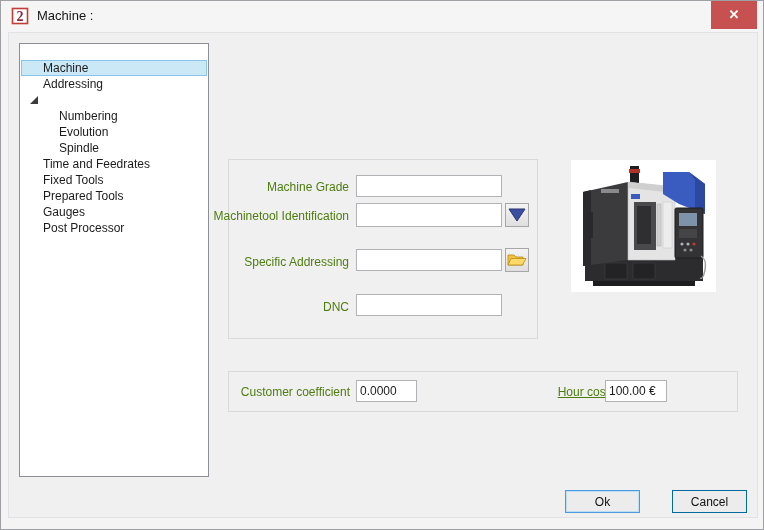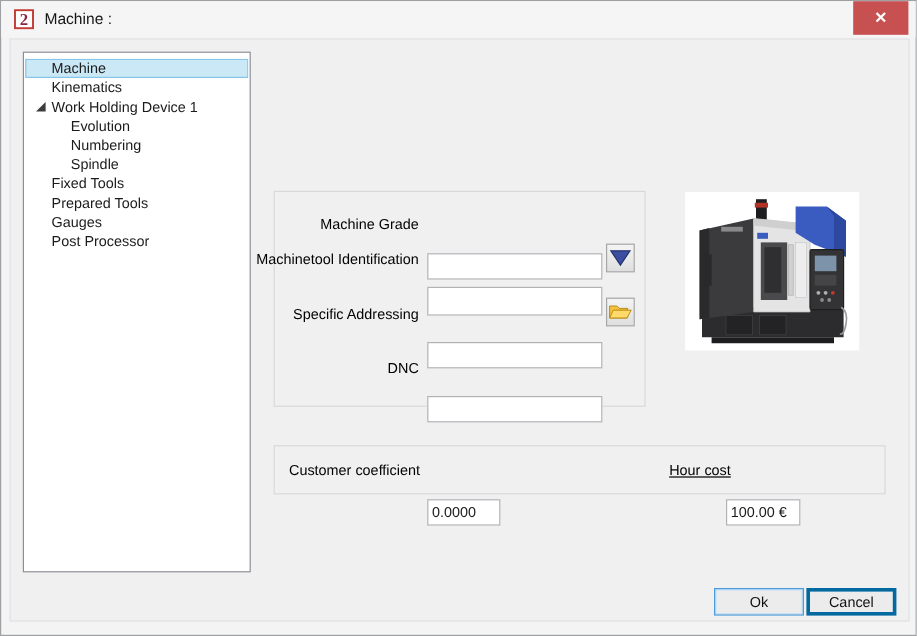--- a/index.html
+++ b/index.html
@@ -16,78 +16,79 @@
   .close-btn { position:absolute; top:0; right:6px; width:46px; height:28px; background:#c75050;
                border:none; color:#ffffff; font-size:13px; font-weight:bold; line-height:28px;
                text-align:center; cursor:pointer; }
 
   
   .panel { position:absolute; left:7px; top:31px; width:750px; height:486px;
            background:#f0f0f0; border:1px solid #e2e2e4; }
 
   
   .tree { position:absolute; left:10px; top:10px; width:190px; height:434px;
-          background:#ffffff; border:1px solid #8b8e95; padding-top:5px; overflow:hidden; }
+          background:#ffffff; border:1px solid #8b8e95; padding-top:16px; overflow:hidden; }
   .tree-row { position:relative; height:16px; line-height:16px; margin:0 1px; padding-left:22px;
               white-space:nowrap; cursor:default; }
   .tree-row.child { padding-left:38px; }
   .tree-row.selected { background:#cbe8f6; box-shadow:inset 0 0 0 1px #89c5e8; }
   .tree-expander { position:absolute; left:9px; top:4px; width:9px; height:9px; }
 
   
   .page-heading { position:absolute; left:223px; top:17px; font-size:13.5px; color:#2b3a9d; }
 
   
   .groupbox { position:absolute; border:1px solid #d9d9dc; }
   .gb-ident { left:219px; top:126px; width:310px; height:180px; }
   .gb-coef  { left:219px; top:338px; width:510px; height:41px; }
 
-  .field-label { position:absolute; white-space:nowrap; color:#000000; }
+  .field-label { position:absolute; white-space:nowrap; color:#4d7c0f; }
   .txt { position:absolute; background:#ffffff; border:1px solid #b0b2b6; font:12px "Liberation Sans",sans-serif;
-         padding:0 3px; color:#1b1b1b;margin-top:36px; }
+         padding:0 3px; color:#1b1b1b; }
 
   .icon-btn { position:absolute; width:24px; height:24px; background:linear-gradient(#f4f4f4,#dfdfdf);
               border:1px solid #a7a7a7; padding:0; cursor:pointer;
               display:flex; align-items:center; justify-content:center; }
 
   
   .machine-photo { position:absolute; left:562px; top:127px; width:145px; height:132px; background:#ffffff; }
 
   
   .btn { position:absolute; top:457px; width:75px; height:23px; background:#ececec;
-         border:3px solid #0369a1; font:12px "Liberation Sans",sans-serif; color:#111;
+         border:1px solid #0369a1; font:12px "Liberation Sans",sans-serif; color:#111;
          text-align:center; cursor:pointer; }
-  .btn-ok { left:586px; border:1px solid #4d9bdd; box-shadow:inset 0 0 0 1px #bcdef5; }
+  .btn-ok { left:556px; border:1px solid #4d9bdd; box-shadow:inset 0 0 0 1px #bcdef5; }
   .btn-cancel { left:663px; }
 </style>
 </head>
 <body>
 
 <div class="window">
 
   <div class="titlebar">
     <svg class="app-icon" viewBox="0 0 20 20">
       <rect x="1.5" y="2.5" width="15" height="15" fill="#ffffff" stroke="#c23b35" stroke-width="1.6"></rect>
       <text x="9" y="15" font-family="Liberation Serif, serif" font-size="14" font-weight="bold" fill="#8c2440" text-anchor="middle">2</text>
     </svg>
     <div class="window-title">Machine :</div>
     <button class="close-btn">✕</button>
   </div>
 
   <div class="panel">
 
     <div class="tree">
         <div class="tree-row selected"><span>Machine</span></div>
-        <div class="tree-row"><span>Kinematics</span></div>
+        <div class="tree-row"><span>Addressing</span></div>
         <div class="tree-row"><svg class="tree-expander" viewBox="0 0 9 9">
             <polygon points="8,0 8,8 0,8" fill="#3c3c3c"></polygon>
-          </svg><span>Work Holding Device 1</span></div>
+          </svg></div>
+        <div class="tree-row child"><span>Numbering</span></div>
         <div class="tree-row child"><span>Evolution</span></div>
-        <div class="tree-row child"><span>Numbering</span></div>
         <div class="tree-row child"><span>Spindle</span></div>
+        <div class="tree-row"><span>Time and Feedrates</span></div>
         <div class="tree-row"><span>Fixed Tools</span></div>
         <div class="tree-row"><span>Prepared Tools</span></div>
         <div class="tree-row"><span>Gauges</span></div>
         <div class="tree-row"><span>Post Processor</span></div>
       </div>
 
 
     <div class="groupbox gb-ident">
 
       <div class="field-label" style="right:188px; top:20px;">Machine Grade</div>

